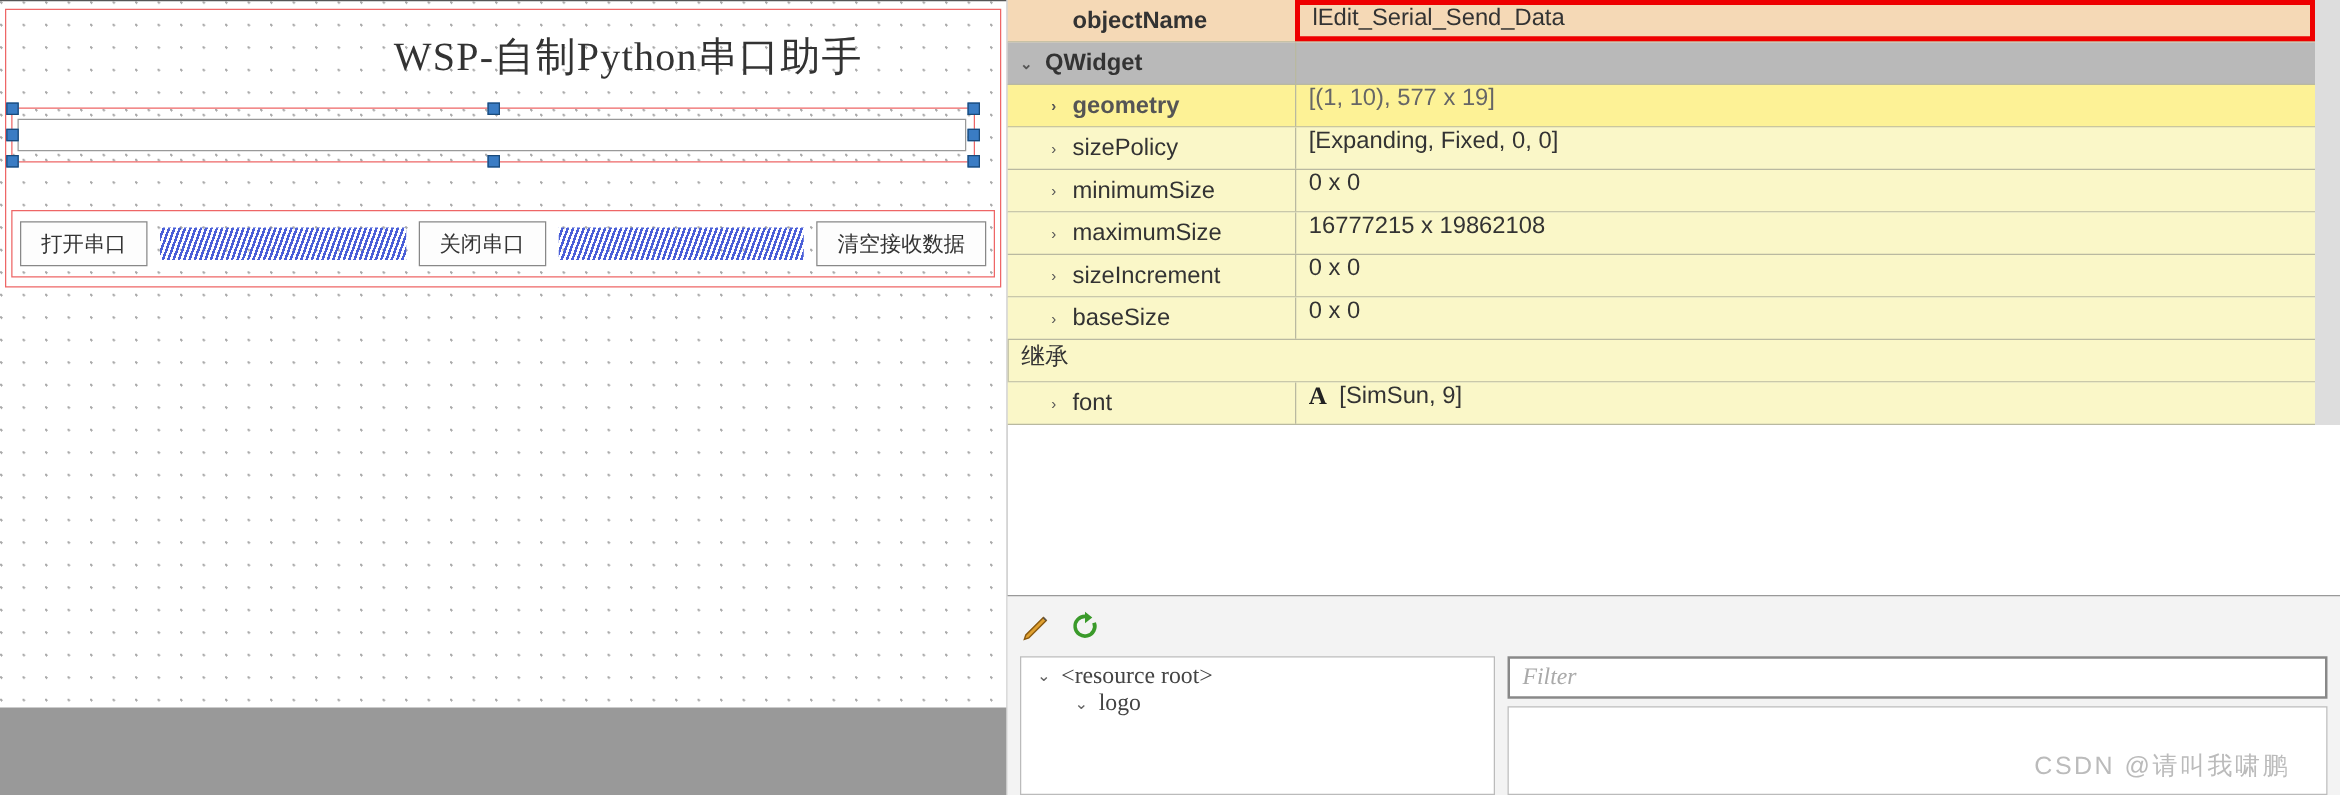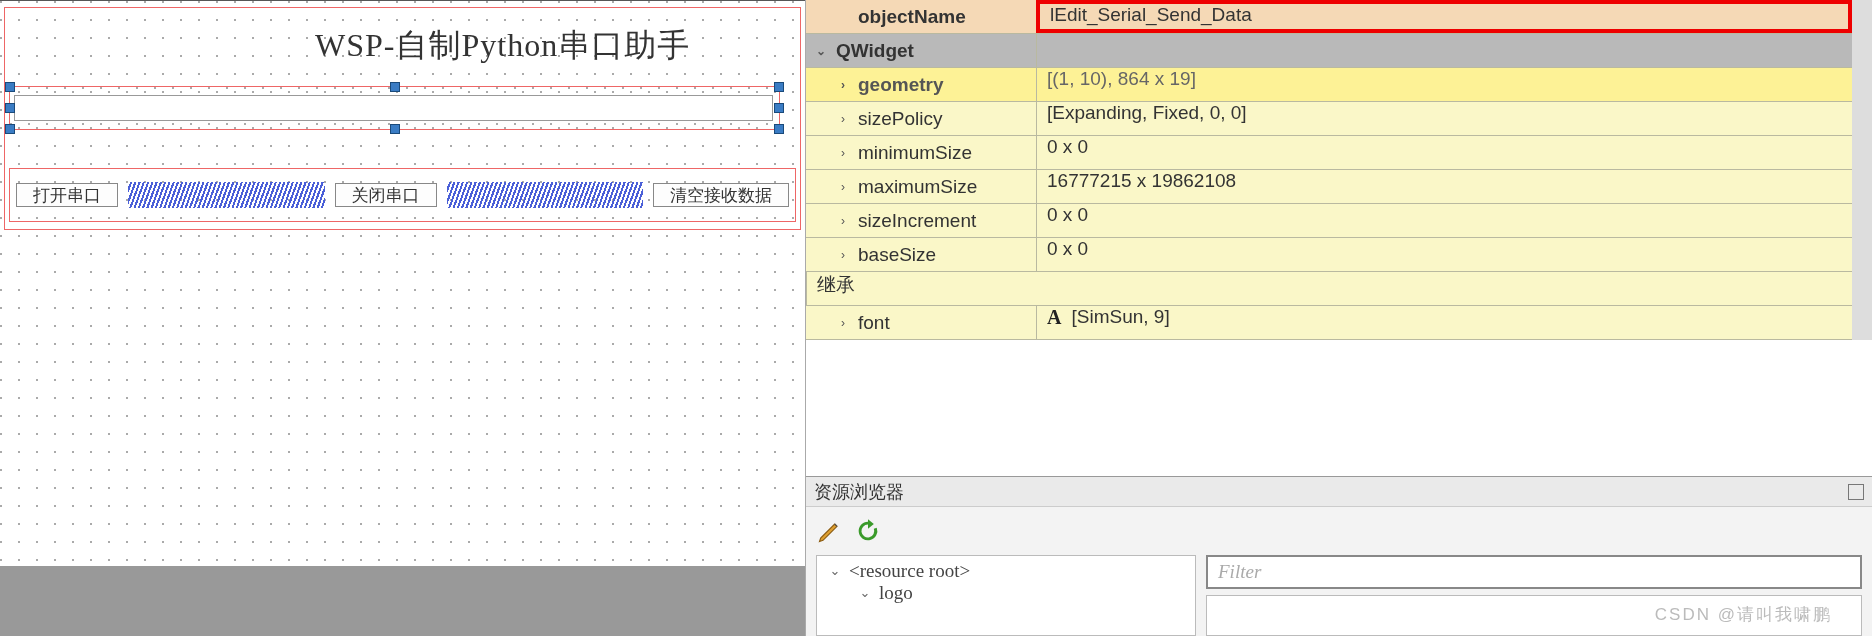--- a/index.html
+++ b/index.html
@@ -15,21 +15,21 @@
   .handle{position:absolute;width:10px;height:10px;background:#3a7cc4;border:1px solid #1a4a7a}
   .h-tl{left:-5px;top:-5px}
   .h-tr{right:-5px;top:-5px}
   .h-bl{left:-5px;bottom:-5px}
   .h-br{right:-5px;bottom:-5px}
   .h-tm{left:50%;margin-left:-5px;top:-5px}
   .h-bm{left:50%;margin-left:-5px;bottom:-5px}
   .h-ml{left:-5px;top:50%;margin-top:-5px}
   .h-mr{right:-5px;top:50%;margin-top:-5px}
   .btn-row{position:absolute;left:4px;right:4px;top:160px;height:54px;border:1px solid #e66;display:flex;align-items:center;padding:2px}
-  .qt-btn{height:24px;background:#fdfdfd;border:1px solid #888;display:flex;align-items:center;justify-content:center;font-size:17px;color:#333;padding:0 16px;margin:4px}
+  .qt-btn{height:36px;background:#fdfdfd;border:1px solid #888;display:flex;align-items:center;justify-content:center;font-size:17px;color:#333;padding:0 16px;margin:4px}
   .spring{flex:1;height:26px;background-image:repeating-linear-gradient(110deg,transparent 0,transparent 2px,#4a5fd8 2px,#4a5fd8 4px);margin:0 6px}
   .gray-bar{height:70px;background:#999;position:absolute;left:0;right:0;bottom:0}
 
   .right-pane{width:1067px;height:636px;display:flex;flex-direction:column;border-left:1px solid #aaa}
   .prop-scroll{flex:1;overflow:hidden}
   .prop-row{display:flex;height:34px;border-bottom:1px solid #b9b9a0;align-items:center;font-size:19px}
   .prop-name{width:230px;display:flex;align-items:center;padding-left:8px;gap:8px;height:100%}
   .prop-val{flex:1;padding-left:10px;height:100%;display:flex;border-left:1px solid #b9b9a0}
   .row-orange{background:#f5d9b6}
   .row-orange .prop-name{font-weight:bold}
@@ -51,21 +51,21 @@
   .resource-header{height:30px;background:#eaeaea;display:flex;align-items:center;padding:0 8px;font-size:18px;color:#333;justify-content:space-between;border-bottom:1px solid #ccc}
   .res-tools{height:48px;display:flex;align-items:center;gap:10px;padding:0 10px}
   .pencil-icon{width:28px;height:28px;display:inline-block}
   .refresh-icon{width:28px;height:28px;display:inline-block}
   .res-body{flex:1;display:flex;gap:10px;padding:0 10px}
   .res-tree{width:380px;background:#fff;border:1px solid #bbb;padding:4px 10px;font-family:serif;font-size:19px;color:#444}
   .res-right{flex:1;display:flex;flex-direction:column}
   .res-filter{height:34px;border:2px solid #888;background:#fff;display:flex;align-items:center;padding:0 10px;color:#aaa;font-family:serif;font-style:italic;font-size:19px}
   .res-preview{flex:1;border:1px solid #bbb;background:#fff;margin-top:6px}
   .dock-icon{width:16px;height:16px;border:1px solid #777;display:inline-block}
-  .watermark{position:absolute;right:40px;bottom:10px;color:#bbb;font-size:17px;letter-spacing:2px}
+  .watermark{position:absolute;right:40px;bottom:10px;color:#bbb;font-size:20px;letter-spacing:2px}
   .tree-row{display:flex;align-items:center;gap:6px}
   .tree-exp{font-size:13px;color:#666;width:16px;text-align:center}
 </style>
 </head>
 <body>
 
 <div class="root">
 
   <div class="left-pane">
     <div class="blank-top"></div>
@@ -122,21 +122,21 @@
           </div>
 
 
           <div class="prop-row row-yellow-mod mod">
             <div class="prop-name">
                 <span class="empty-exp"></span>
                 <span class="expander">›</span>
                 <span>geometry</span>
               </div>
             <div class="prop-val" style="color:#666">
-                <span>[(1, 10), 864 x 19]</span>
+                <span>[(1, 10), 577 x 19]</span>
               </div>
           </div>
 
           <div class="prop-row row-yellow">
             <div class="prop-name">
                 <span class="empty-exp"></span>
                 <span class="expander">›</span>
                 <span>sizePolicy</span>
               </div>
             <div class="prop-val">
@@ -205,24 +205,20 @@
                 <span>[SimSun, 9]</span>
               </div>
           </div>
 
         </div>
         <div class="scrollbar"></div>
       </div>
     </div>
 
     <div class="resource-panel">
-      <div class="resource-header">
-        <span>资源浏览器</span>
-        <span class="dock-icon"></span>
-      </div>
       <div class="res-tools">
         <span class="pencil-icon">
           <svg viewBox="0 0 24 24" width="28" height="28">
               <path d="M3 21l3-1 12-12-2-2L4 18l-1 3z" fill="#e0a030" stroke="#8a5a10" stroke-width="1"></path>
               <path d="M16 6l2 2" stroke="#555"></path>
             </svg>
         </span>
         <span class="refresh-icon">
           <svg viewBox="0 0 24 24" width="28" height="28">
               <path d="M12 4a8 8 0 1 0 7.5 5.2L17 10a5.5 5.5 0 1 1-5-3.5V10l5-4-5-4v2.5z" fill="#3a9a2a"></path>

